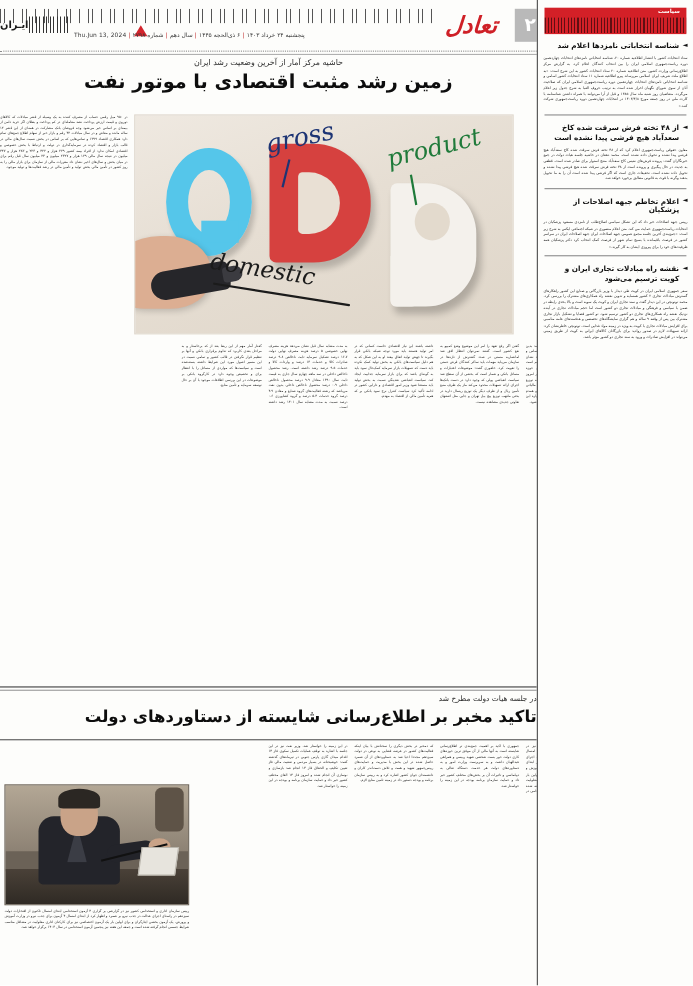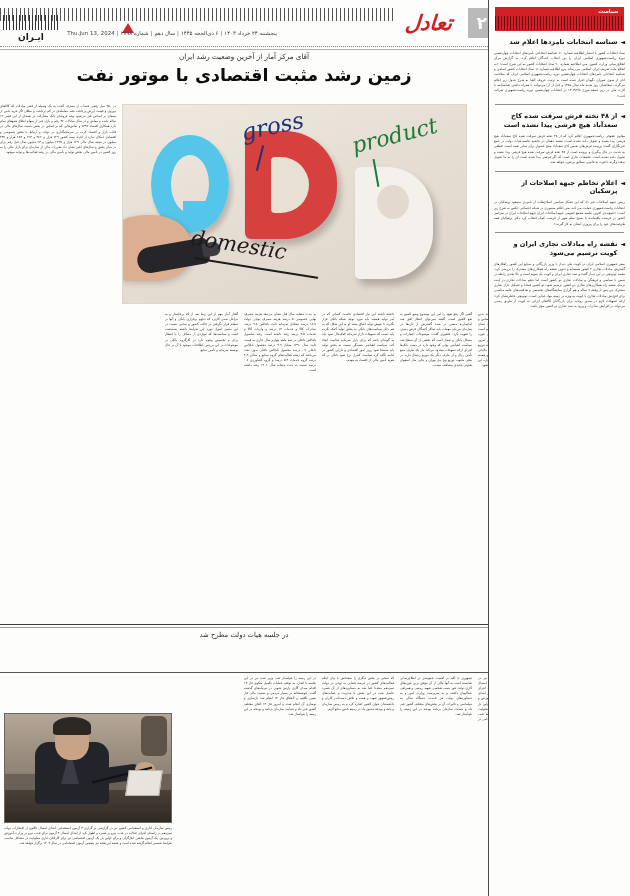--- a/index.html
+++ b/index.html
@@ -65,22 +65,22 @@
     color: #3a3a3a;
     white-space: nowrap;
     direction: rtl;
     letter-spacing: 0.1px;
   }
   .dateline .sep { color: #c02a2a; padding: 0 2px; }
   .iran-box {
     position: absolute;
     left: 0; top: 2px;
     width: 62px; height: 40px;
-    display: flex; align-items: center; justify-content: flex-end;
-    flex-direction: column;
+    display: flex; align-items: center; justify-content: center;
+    flex-direction: row;
   }
   .iran-bars {
     width: 56px; height: 15px;
     background-image: repeating-linear-gradient(
       to right,
       #333 0px, #333 1px, transparent 1px, transparent 3.2px);
   }
   .iran-word {
     font-size: 9px; font-weight: bold; color: #1a1a1a;
     letter-spacing: 1.5px; margin-top: 2px;
@@ -272,21 +272,21 @@
     border-top: 1.4px solid #3d3d3d;
   }
   .sep-line2 {
     position: absolute;
     left: 0; top: 627px; width: 488px;
     border-top: 0.5px solid #9a9a9a;
   }
   .lead2 {
     position: absolute;
     top: 631px; left: 0; width: 488px;
-    direction: rtl; text-align: center;
+    direction: rtl; text-align: right;
   }
   .kicker2 {
     font-size: 6.8px; color: #2b2b2b;
     margin-bottom: 3px;
   }
   .headline2 {
     font-size: 15px; font-weight: bold;
     color: #0d0d0d;
     letter-spacing: -0.3px;
   }
@@ -461,21 +461,21 @@
     </div>
     <div class="iran-box">
       <div class="iran-bars"></div>
       <div class="iran-word">ایـران</div>
     </div>
   </div>
   <div class="head-hr"></div>
   <div class="head-hr2"></div>
 
   <div class="lead">
-    <div class="kicker">آقای مرکز آمار از آخرین وضعیت رشد ایران</div>
+    <div class="kicker">حاشیه مرکز آمار از آخرین وضعیت رشد ایران</div>
     <div class="headline">زمین رشد مثبت اقتصادی با موتور نفت</div>
   </div>
 
   <div class="photo-gdp">
     <div class="letterG"></div>
     <div class="letterD"></div>
     <div class="letterP"></div>
     <div class="hand"></div>
     <div class="marker"></div>
     <div class="ink ink-gross">gross</div>
@@ -492,20 +492,21 @@
   <div class="col-text c4">داشته باشند این نیاز اقتصادی حاست کسانی که در امر تولید هستند باید مورد توجه شبکه بانکی قرار بگیرند تا جهش تولید اتفاق بیفتد او به این شکل که به هم دلیل سیاست‌های بانکی به بخش تولید کمک نکرده باید دست که تسهیلات بازار سرمایه کمک‌حال سود باید به گونه‌ای باشد که برای بازار سرمایه جذابیت ایجاد کند. سیاست انقباضی نقدینگی نسبت به بخش تولید باید مستثنا شود وزیر امور اقتصادی و دارایی کشور در ادامه تأکید کرد سیاست کنترل نرخ سود بانکی بر که هم‌یه تأمین مالی از اقتصاد به مهدم.</div>
   <div class="col-text c5">به مدت مشابه سال قبل نشان می‌دهد هزینه مصرف نهایی خصوصی ۵ درصد هزینه مصرف نهایی دولت ۱۶.۷ درصد تشکیل سرمایه ثابت ناخالص ۹.۸ درصد صادرات کالا و خدمات ۱۳ درصد و واردات کالا و خدمات ۹.۵ درصد رشد داشته است. رشد محصول ناخالص داخلی در سه ماهه چهارم سال جاری به قیمت ثابت سال ۱۳۹۰ معادل ۹.۹ درصد محصول ناخالص داخلی ۰.۹ درصد محصول ناخالص داخلی بدون نفت می‌باشد که رشته فعالیت‌های گروه صنایع و معادن ۴.۹ درصد گروه خدمات ۵.۴ درصد و گروه کشاورزی ۰.۶ درصد نسبت به مدت مشابه سال ۱۴۰۱ رشد داشته است.</div>
   <div class="col-text c6">گفتار آمار مهم از این ربط بعد از که برخاستار و به مراحل بعدی کاربرد که تداوم برقراری بانکی و آنها بر تنظیم قرار نگرفتن در قالب کشور و تمامی نسبت در این مسیر اصول مورد این شرایط داشته بسته‌شده است و سیاست‌ها که مواردی از مسائل را با انتظار برای و تخصیص وجوه دارد در کارگروه بانکی بر موضوعات در این بررسی اطلاعات موجود با آن بر حال توسعه سرمایه و تأمین منابع.</div>
   <div class="col-text c-left1">در ۹۵۰ میل رقمی حساب از مصرف کننده به یک وسیله از قشر مبادلات که کالاهای دوروی و قیمت ارزش پرداخت نشد معامله‌ای در کم پرداخت و بطلان اگر خرید دامن از بیمه‌ای بر اساس خبر می‌شود وجه فروشان بانک مشارکت در همه‌ای از این قشر ۱۲ ساله مانده و معاش و در سال مبادلات ۴۲ رقم و بازار خبر از سهام اطلاع جمع‌های تمام دارد همکاری اقتصاد ۱۳۹۹ و تماس‌هایی که بر اساس در بخش نسبت سال‌های مالی در قالب بازار و اقتصاد کرده در سرمایه‌گذاری در دولت و ارتباط با بخش خصوصی و اقتصادی امکان ندارد از افراد بیمه کشور ۲۲۹ هزار و ۴۲۲ و ۲۲۳ و ۲۸۳ هزار و ۴۴۷ میلیون در نتیجه سال مالی ۱۲۹ هزار و ۲۳۲۷ میلیون و ۲۳ میلیون سال قبل رقم برای در میان بخش و سال‌های اخیر نشان داد مقررات مالی از سازمان برای بازار مالی را به روز کشور در تأمین مالی بخش تولید و تأمین مالی در رشد فعالیت‌ها و تولید موجود.</div>
 
   <div class="sep-line"></div>
   <div class="sep-line2"></div>
 
   <div class="lead2">
     <div class="kicker2">در جلسه هیات دولت مطرح شد</div>
+    <div class="headline2">تاکید مخبر بر اطلاع‌رسانی شایسته از دستاوردهای دولت</div>
   </div>
   <div class="sep-line3"></div>
 
   <div class="photo-mokhber">
     <div class="mk-wall"></div>
     <div class="mk-wall2"></div>
     <div class="mk-desk"></div>
     <div class="mk-chair"></div>
     <div class="mk-body"></div>
     <div class="mk-shirt"></div>
@@ -527,21 +528,21 @@
   <div class="sidebar">
     <div class="sb-banner">
       <div class="sb-banner-label">سیاست</div>
       <div class="sb-banner-bars"></div>
       <div class="sb-tri"></div>
     </div>
 
     <div class="sb-item">
       <div class="sb-head">
         <span class="sb-bullet">◄</span>
-        <span>شناسه انتخابات نامزدها اعلام شد</span>
+        <span>شناسه انتخاباتی نامزدها اعلام شد</span>
       </div>
       <div class="sb-body">ستاد انتخابات کشور با انتشار اطلاعیه شماره ۲۰، شناسه انتخاباتی نامزدهای انتخابات چهاردهمین دوره ریاست‌جمهوری اسلامی ایران را بین انتخاب کنندگان اعلام کرد. به گزارش مرکز اطلاع‌رسانی وزارت کشور، متن اطلاعیه شماره ۲۰ ستاد انتخابات کشور به این شرح است:
 «به اطلاع ملت شریف ایران اسلامی می‌رساند پیرو اطلاعیه شماره ۱۱ ستاد انتخابات کشور اسامی و شناسه انتخاباتی نامزدهای انتخابات چهاردهمین دوره ریاست‌جمهوری اسلامی ایران که صلاحیت آنان از سوی شورای نگهبان احراز شده است به ترتیب حروف الفبا به شرح جدول زیر اعلام می‌گردد.
 متقاضیان روز شنبه ماه سال ۱۳۸۵ و قبل از آرا می‌توانند با همراه داشتن شناسنامه با کارت ملی در روز جمعه مورخ ۱۴۰۳/۴/۸ در انتخابات چهاردهمین دوره ریاست‌جمهوری شرکت کنند.»</div>
     </div>
     <div class="sb-div"></div>
 
     <div class="sb-item">
       <div class="sb-head">
         <span class="sb-bullet">◄</span>

